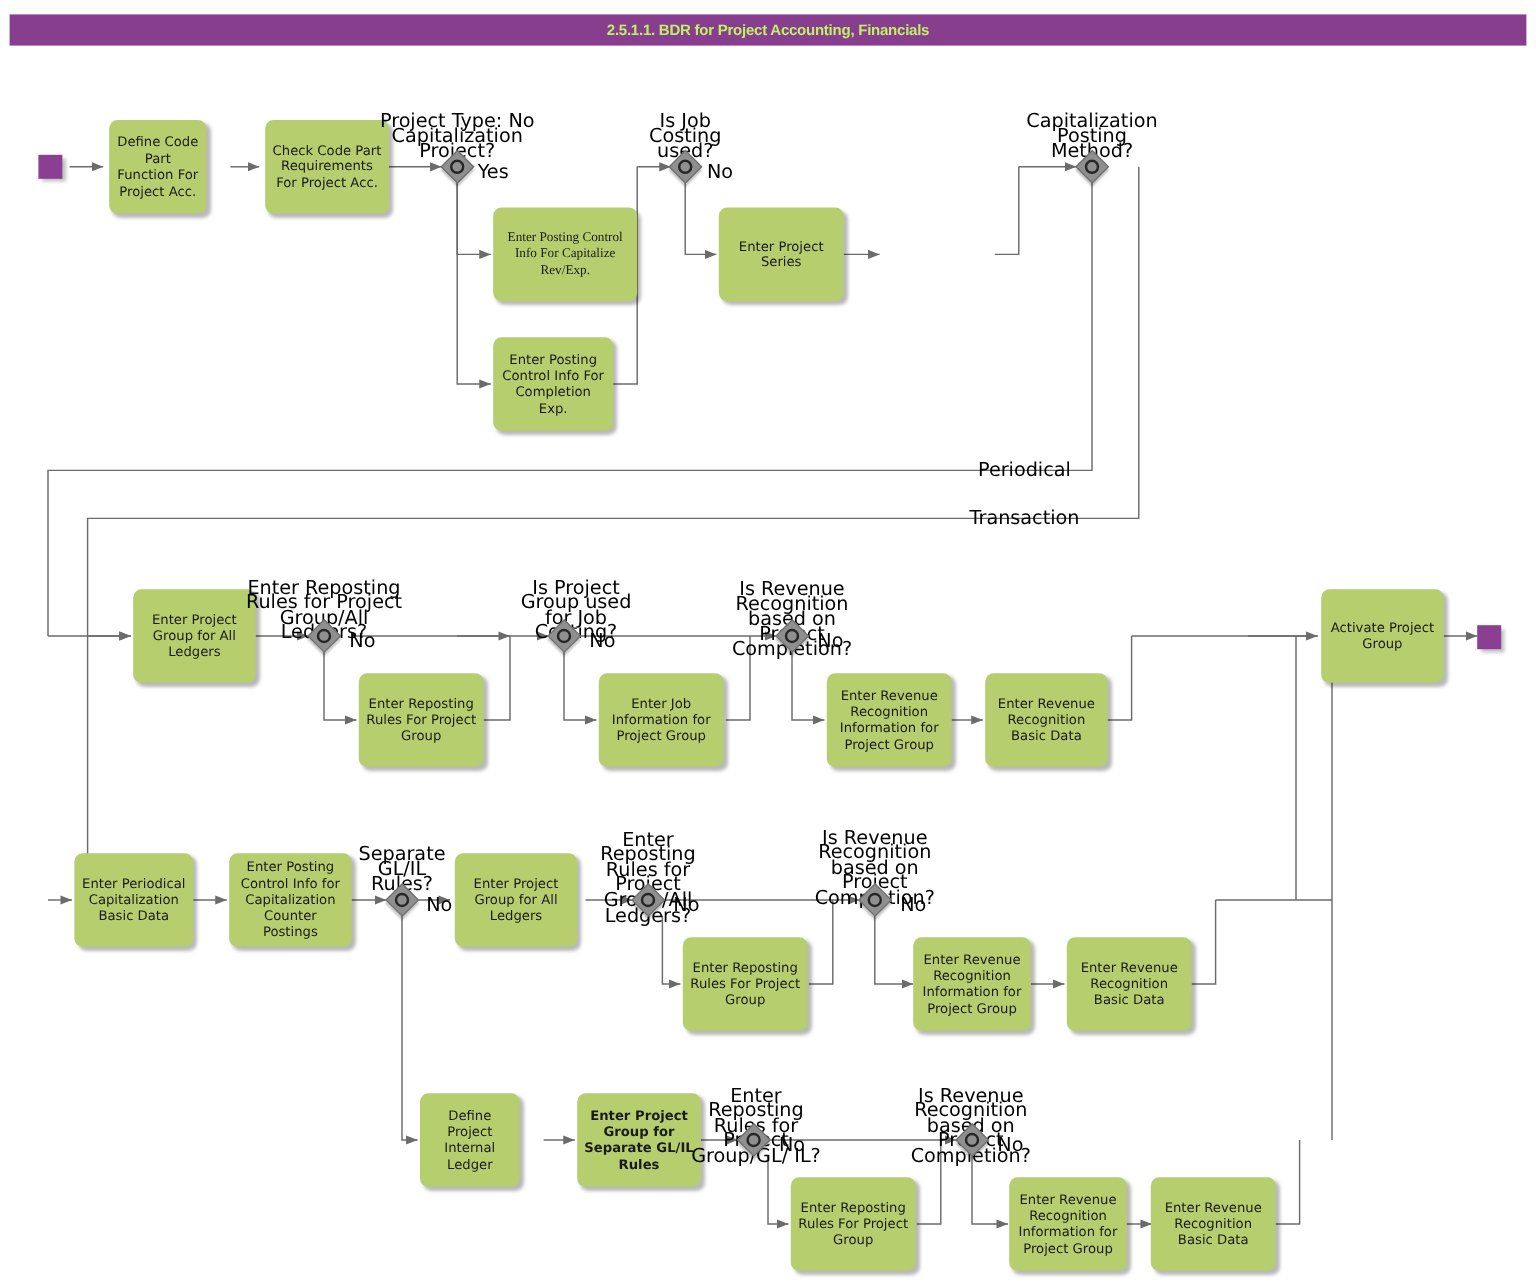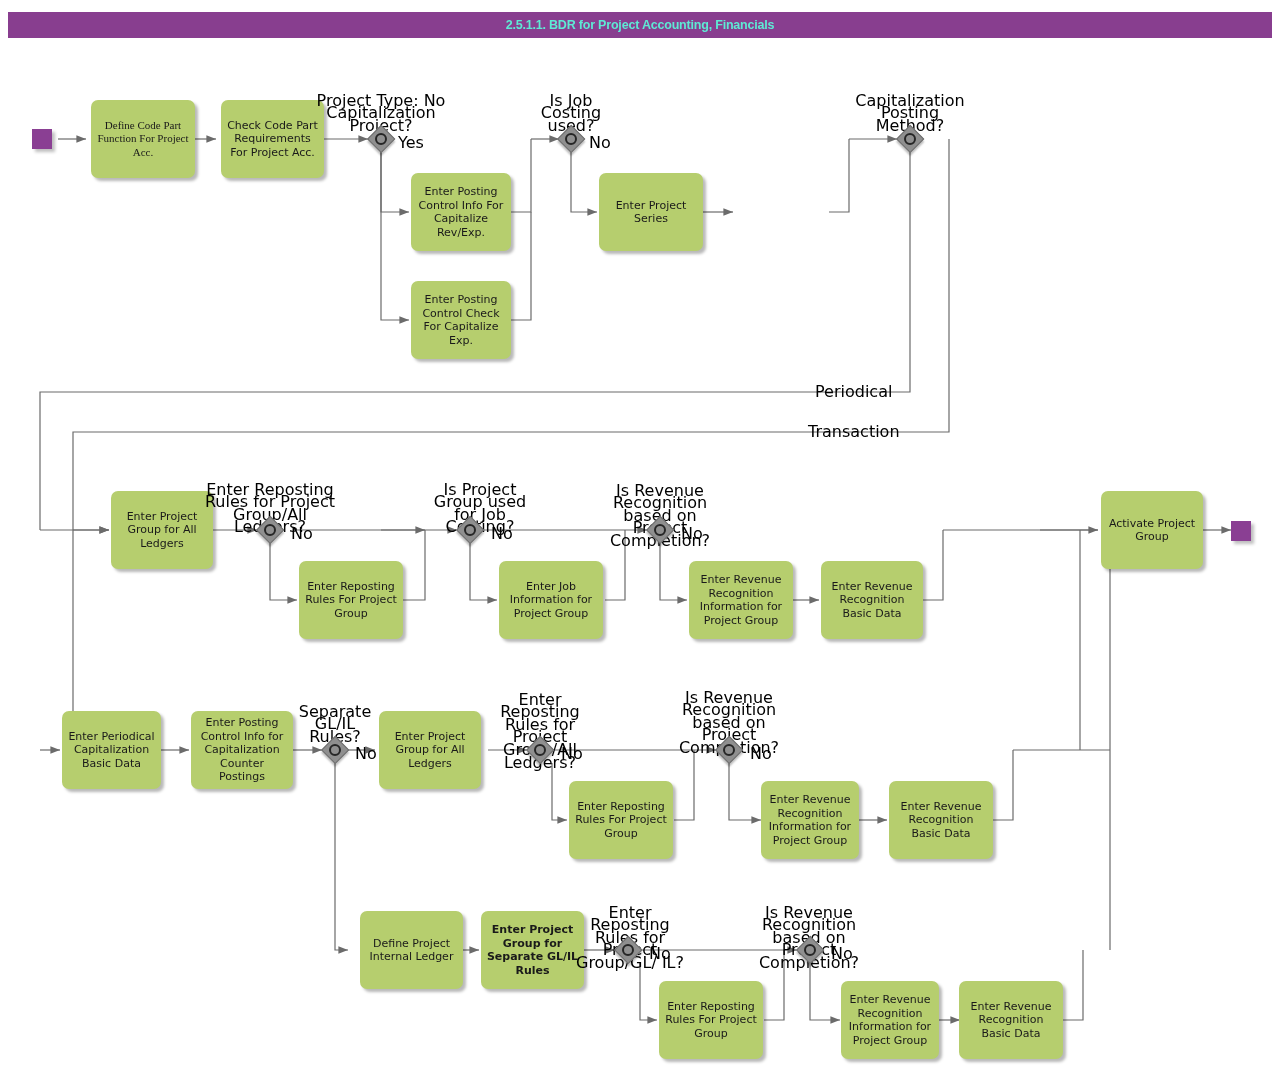--- a/index.html
+++ b/index.html
@@ -9,21 +9,21 @@
     font-family:"DejaVu Sans", sans-serif;
     overflow:hidden;
     position:relative;
   }
   #titlebar{
     position:absolute;left:8px;top:12px;width:1264px;height:26px;
     background:#883e8f;
     display:flex;align-items:center;justify-content:center;
   }
   #titlebar .t{
-    color:#5eead4;font-size:12.5px;font-weight:bold;
+    color:#bef264;font-size:12.5px;font-weight:bold;
     font-family:"Liberation Sans", sans-serif;
     letter-spacing:-0.2px;
   }
   #canvas{position:absolute;left:0;top:0;width:1280px;height:1071px;}
   svg.wires{position:absolute;left:0;top:0;width:1280px;height:1071px;pointer-events:none;}
 
   .task{
     position:absolute;
     background:#b6ce6e;
     border-radius:7px;
@@ -167,43 +167,43 @@
 
     <g fill="none" stroke="#6b6b6b" stroke-width="1.2">
       <path d="M943,530 L1098,530"></path>
       <path d="M1013,750 L1110,750"></path>
     </g>
   </svg>
 
   <div class="marker" style="left:32px;top:129px;"></div>
   <div class="marker" style="left:1231px;top:521px;"></div>
 
-  <div class="task" style="left:91px;top:100px;width:104px;height:78px;font-family:Liberation Serif, serif;">
+  <div class="task" style="left:91px;top:100px;width:81px;height:78px;">
     <span>Define Code Part Function For Project Acc.</span>
   </div>
   <div class="task" style="left:221px;top:100px;width:103px;height:78px;">
     <span>Check Code Part Requirements For Project Acc.</span>
   </div>
 
   <div class="lbl" style="left:316px;top:82px;width:130px;">
     <span>Project Type: No Capitalization Project?</span>
   </div>
   <div class="gw" style="left:368px;top:126px;">
     <div class="dia"></div>
     <div class="ring"></div>
   </div>
   <div class="lbl" style="left:394px;top:124px;width:34px;">
     <span>Yes</span>
   </div>
 
-  <div class="task" style="left:411px;top:173px;width:100px;height:78px;">
+  <div class="task" style="left:411px;top:173px;width:120px;height:78px;font-family:Liberation Serif, serif;">
     <span>Enter Posting Control Info For Capitalize Rev/Exp.</span>
   </div>
   <div class="task" style="left:411px;top:281px;width:100px;height:78px;">
-    <span>Enter Posting Control Check For Capitalize Exp.</span>
+    <span>Enter Posting Control Info For Completion Exp.</span>
   </div>
 
   <div class="lbl" style="left:524px;top:82px;width:94px;">
     <span>Is Job Costing used?</span>
   </div>
   <div class="gw" style="left:558px;top:126px;">
     <div class="dia"></div>
     <div class="ring"></div>
   </div>
   <div class="lbl" style="left:583px;top:124px;width:34px;">
@@ -333,21 +333,21 @@
     <span>No</span>
   </div>
 
   <div class="task" style="left:761px;top:781px;width:98px;height:78px;">
     <span>Enter Revenue Recognition Information for Project Group</span>
   </div>
   <div class="task" style="left:889px;top:781px;width:104px;height:78px;">
     <span>Enter Revenue Recognition Basic Data</span>
   </div>
 
-  <div class="task" style="left:350px;top:911px;width:103px;height:78px;margin-left:10px;">
+  <div class="task" style="left:350px;top:911px;width:83px;height:78px;">
     <span>Define Project Internal Ledger</span>
   </div>
   <div class="task" style="left:481px;top:911px;width:103px;height:78px;font-weight:bold;">
     <span>Enter Project Group for Separate GL/IL Rules</span>
   </div>
 
   <div class="lbl" style="left:572px;top:894px;width:116px;">
     <span>Enter Reposting Rules for Project Group/GL/ IL?</span>
   </div>
   <div class="gw" style="left:615px;top:937px;">

